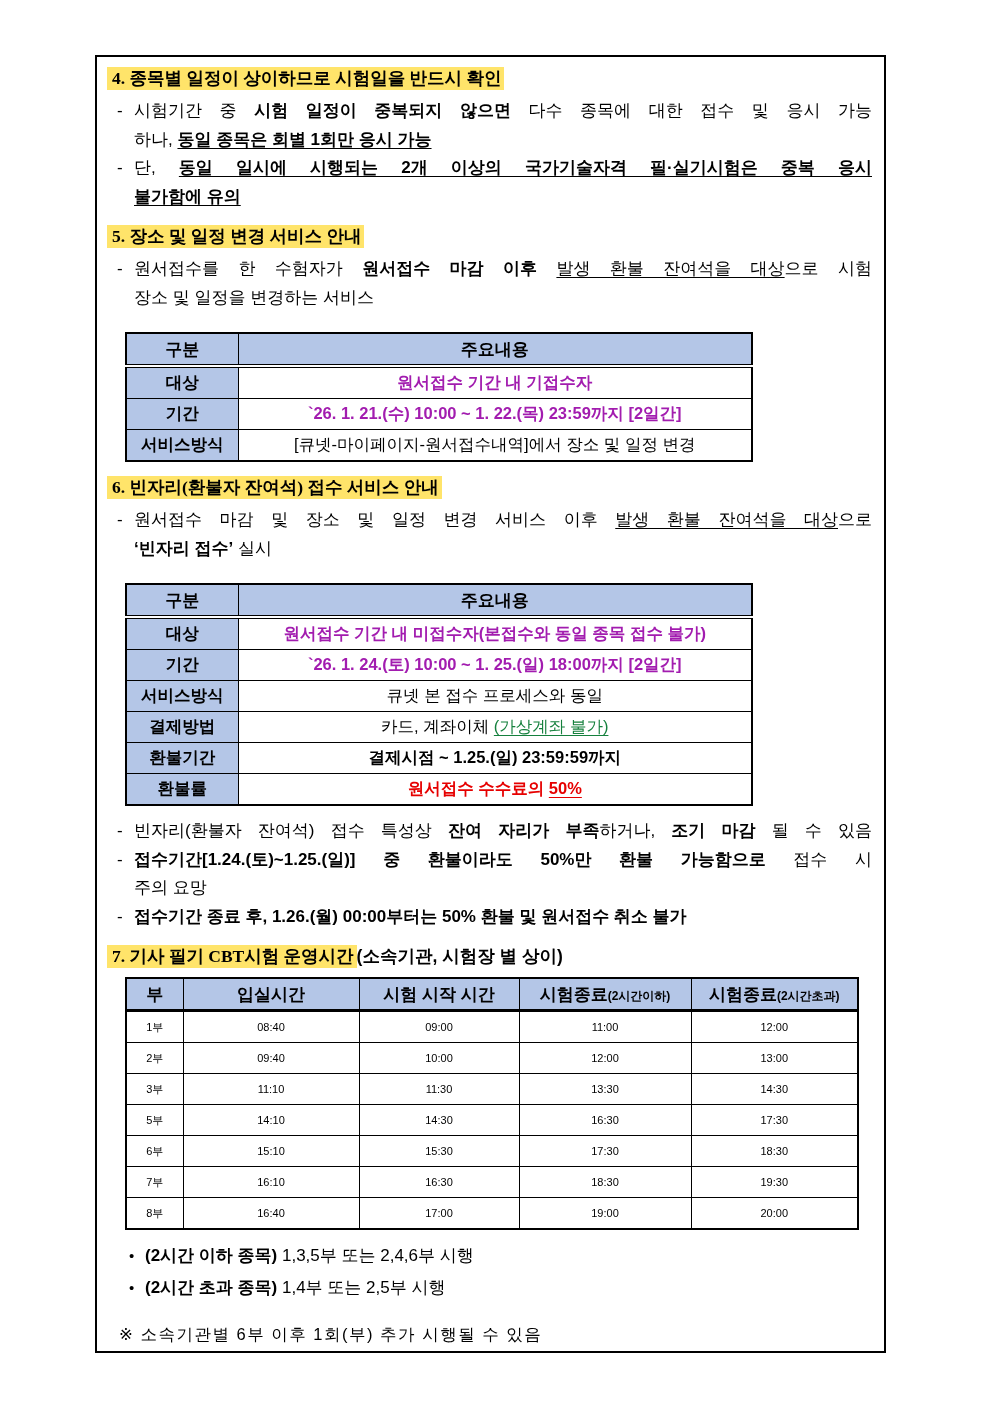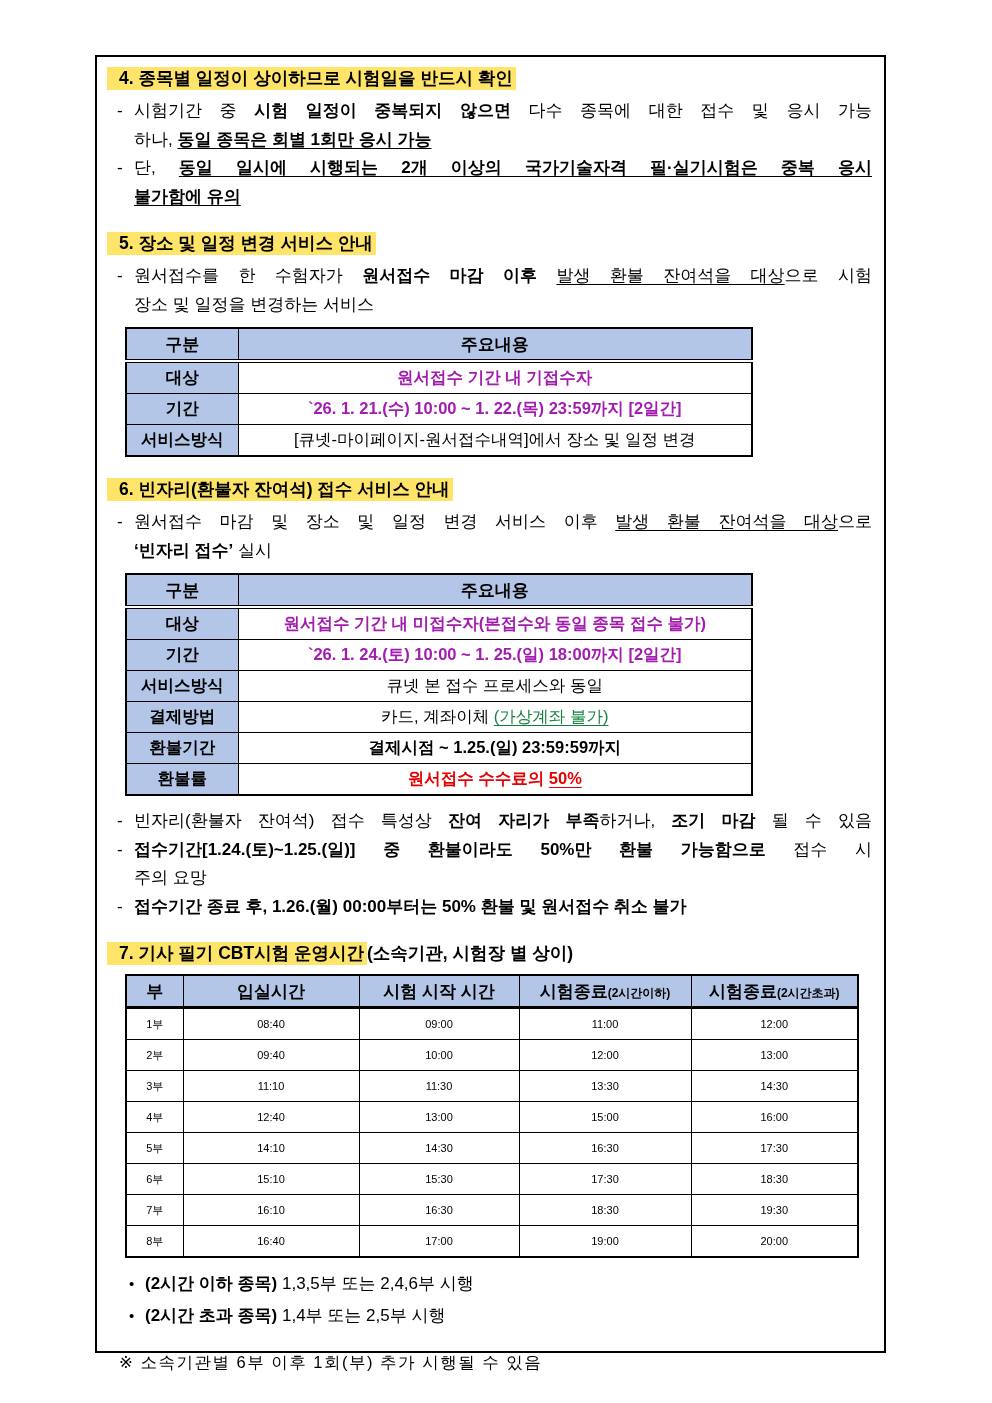--- a/index.html
+++ b/index.html
@@ -8,33 +8,33 @@
     font-family:"Liberation Sans","DejaVu Sans",sans-serif;
     color:#000;
   }
   .frame {
     position:absolute; left:95px; top:55px;
     width:791px; height:1298px; box-sizing:border-box;
     border:2px solid #000;
     padding:6px 12px 0 10px;
   }
   .h { font-size:17.5px; font-weight:700; line-height:27px; margin:2px 0 5px 0; }
-  .mt { margin-top:19px; }
-  .hl { background:#ffe46a; padding:1px 3px 2px 12px; }
+  .mt { margin-top:12px; }
+  .hl { background:#ffe46a; padding:1px 3px 2px 5px;font-family:Liberation Serif, serif; }
   .line { position:relative; padding-left:27px; line-height:28.5px; font-size:17px; }
   .line .marker { position:absolute; left:10px; font-weight:400; }
   .just { text-align:justify; text-align-last:justify; }
   .b { font-weight:700; }
   .u { text-decoration:underline; text-underline-offset:3px; }
   .red { color:#15803d; }
   .blue { color:#a21caf; font-weight:700; }
 
   table.tbl {
     border-collapse:collapse; table-layout:fixed;
-    width:628px; margin:8px 0 11px 18px;
+    width:628px; margin:20px 0 11px 18px;
     border:2px solid #000;
   }
   table.tbl th, table.tbl td {
     border:1px solid #000; text-align:center; vertical-align:middle;
     font-size:16.5px; padding:2px 4px; height:26px; overflow:hidden;
   }
   table.tbl tr.head th {
     background:#b4c6e7; font-weight:700; font-size:17px;
     border-bottom:4px double #000;
   }
@@ -210,27 +210,20 @@
       <td>13:00</td>
     </tr>
     <tr>
       <td class="part">3부</td>
       <td>11:10</td>
       <td>11:30</td>
       <td>13:30</td>
       <td>14:30</td>
     </tr>
     <tr>
-      <td class="part">4부</td>
-      <td>12:40</td>
-      <td>13:00</td>
-      <td>15:00</td>
-      <td>16:00</td>
-    </tr>
-    <tr>
       <td class="part">5부</td>
       <td>14:10</td>
       <td>14:30</td>
       <td>16:30</td>
       <td>17:30</td>
     </tr>
     <tr>
       <td class="part">6부</td>
       <td>15:10</td>
       <td>15:30</td>

